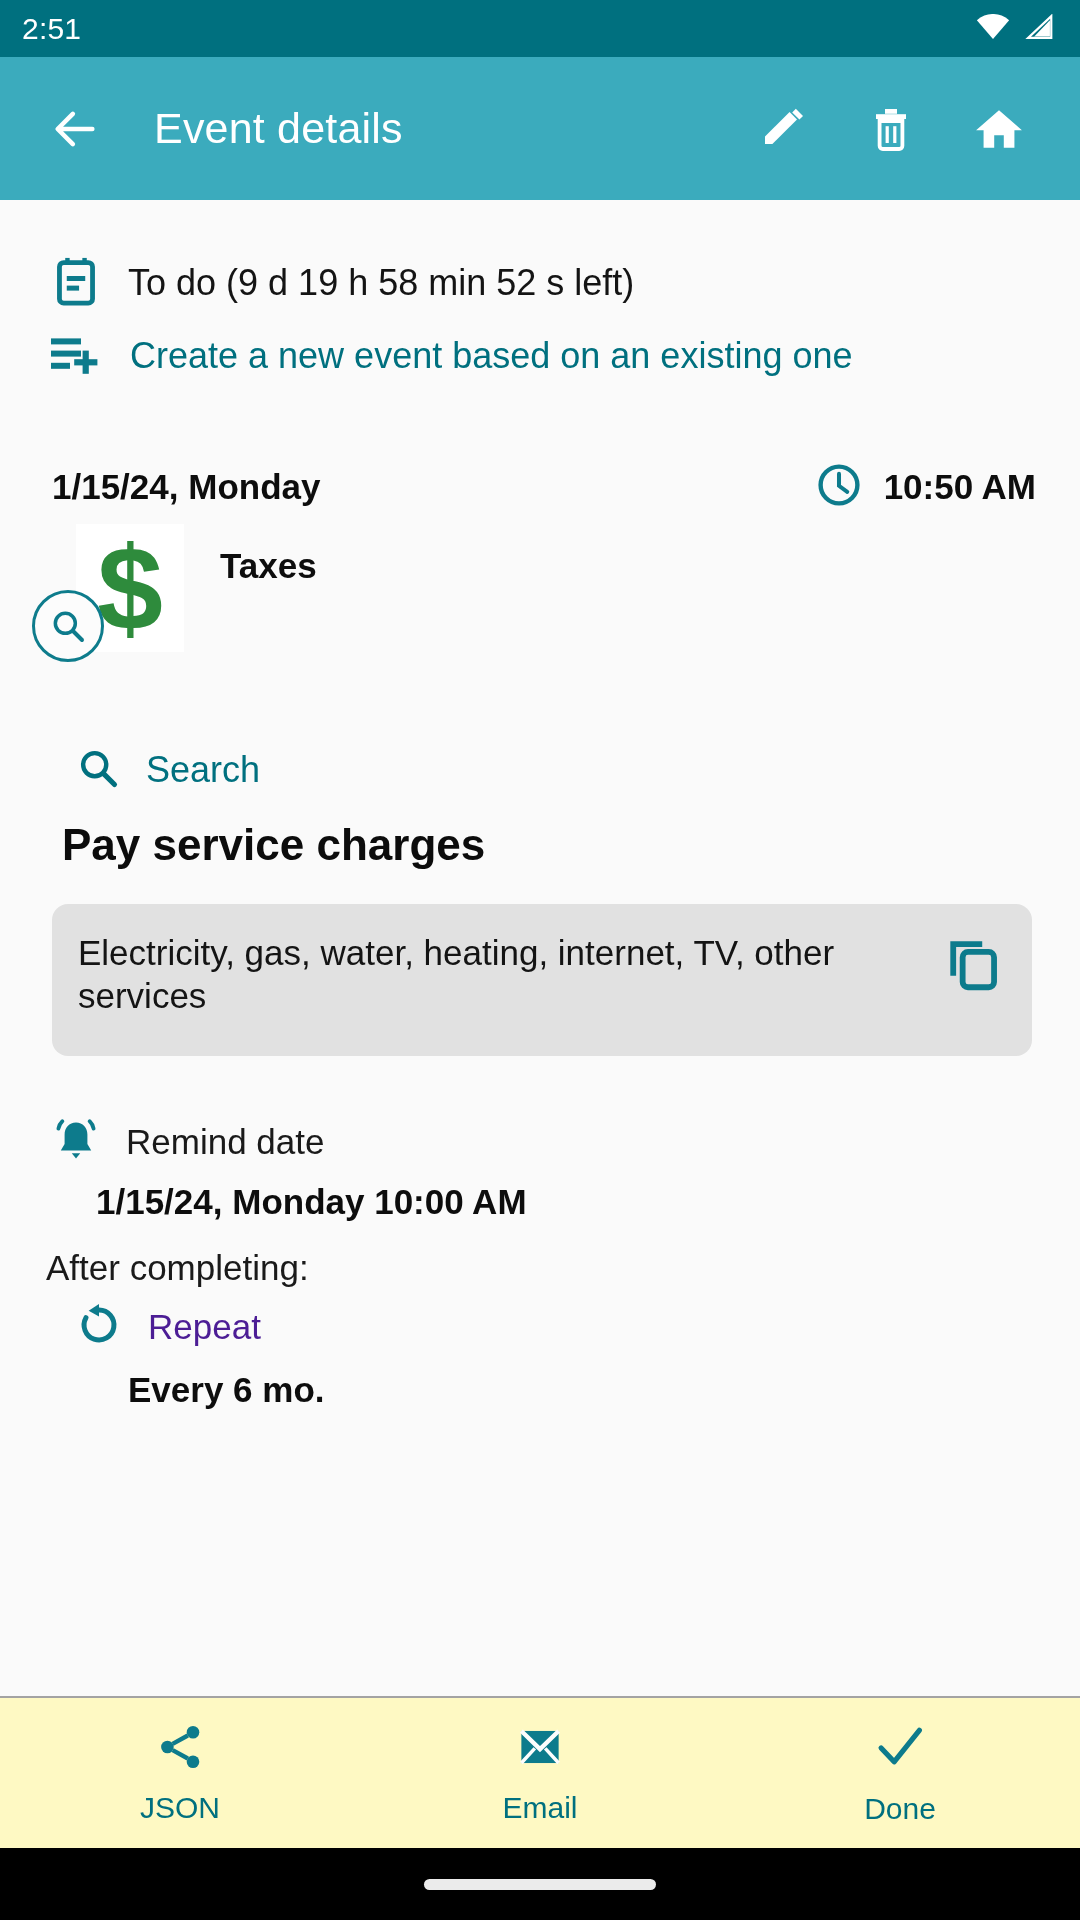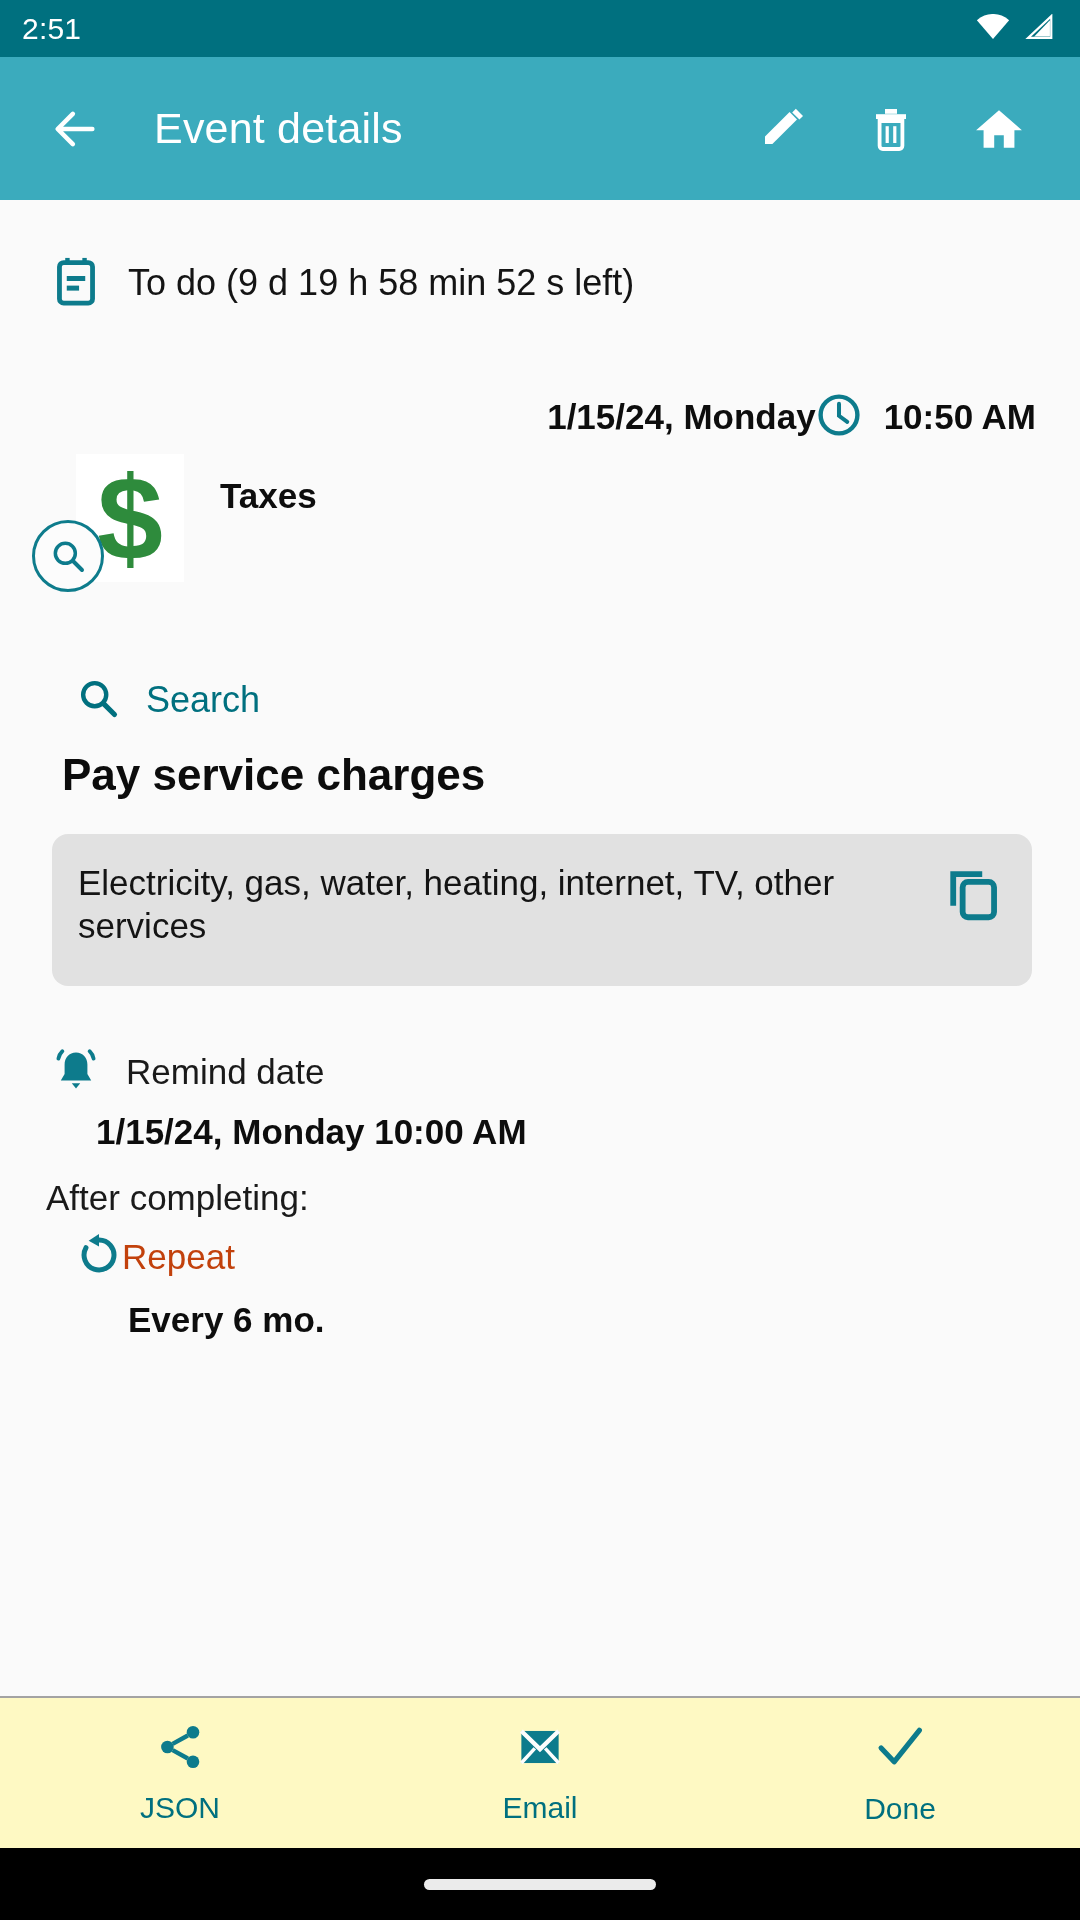--- a/index.html
+++ b/index.html
@@ -37,21 +37,21 @@
 
   .row { display:flex; align-items:center; }
 
   .todo-row { margin:56px 0 0 52px; }
   .todo-text { font-size:36px; color:#141414; margin-left:28px; }
 
   .create-row { margin:22px 0 0 48px; }
   .create-text { font-size:36px; color:#00707f; margin-left:28px; }
 
   .datetime-row {
-    margin:82px 44px 0 52px; display:flex; align-items:center; justify-content:flex-end;
+    margin:82px 44px 0 52px; display:flex; align-items:center; justify-content:space-between;
   }
   .date-text { font-size:35px; font-weight:bold; color:#0d0d0d; }
   .time-wrap { display:flex; align-items:center; gap:22px; }
   .time-text { font-size:35px; font-weight:bold; color:#0d0d0d; }
 
   .type-row { margin:12px 0 0 76px; display:flex; align-items:flex-start; position:relative; height:150px; }
   .type-image {
     width:108px; height:128px; background:#ffffff;
     display:flex; align-items:center; justify-content:center;
     position:relative;
@@ -79,21 +79,21 @@
   }
   .desc-text { flex:1; font-size:35px; line-height:1.22; color:#141414; padding-right:18px; }
   .copy-btn { flex:0 0 auto; width:64px; height:64px; display:flex; align-items:flex-start; justify-content:center; margin-top:4px; }
 
   .remind-row { margin:60px 0 0 52px; display:flex; align-items:center; }
   .remind-label { font-size:35px; color:#1a1a1a; margin-left:26px; }
   .remind-value { margin:14px 0 0 96px; font-size:35px; font-weight:bold; color:#0d0d0d; }
 
   .after-label { margin:26px 0 0 46px; font-size:35px; color:#1a1a1a; }
   .repeat-row { margin:14px 0 0 76px; display:flex; align-items:center; }
-  .repeat-label { font-size:35px; color:#c2410c; }
+  .repeat-label { font-size:35px; color:#4c1d95; margin-left:26px; }
   .repeat-value { margin:18px 0 0 128px; font-size:35px; font-weight:bold; color:#0d0d0d; }
 
   
   .bottom-bar {
     flex:0 0 152px; height:152px; background:#fef9c3;
     border-top:2px solid #a3a3a3;
     display:flex; align-items:center;
   }
   .bottom-item {
     flex:1; display:flex; flex-direction:column; align-items:center; justify-content:center; gap:14px;
@@ -166,20 +166,32 @@
           <rect x="6.4" y="1" width="2.3" height="3.4" fill="#0d7b8c"></rect>
           <rect x="15.3" y="1" width="2.3" height="3.4" fill="#0d7b8c"></rect>
           <rect x="3.4" y="3.4" width="17.2" height="21.1" rx="2.2" fill="none" stroke="#0d7b8c" stroke-width="2.5"></rect>
           <rect x="7.2" y="10.4" width="9.6" height="2.6" fill="#0d7b8c"></rect>
           <rect x="7.2" y="15.4" width="6.4" height="2.6" fill="#0d7b8c"></rect>
         </svg>
       </span>
       <span class="todo-text">To do (9 d 19 h 58 min 52 s left)</span>
     </div>
 
+    <div class="row create-row">
+      <span>
+        <svg width="54" height="44" viewBox="0 0 26 22">
+          <rect x="1" y="3.2" width="15" height="3" fill="#0d7b8c"></rect>
+          <rect x="1" y="9.3" width="15" height="3" fill="#0d7b8c"></rect>
+          <rect x="1" y="15.4" width="9.5" height="3" fill="#0d7b8c"></rect>
+          <rect x="16.8" y="9.3" width="3.1" height="11.6" fill="#0d7b8c"></rect>
+          <rect x="12.6" y="13.6" width="11.6" height="3.1" fill="#0d7b8c"></rect>
+        </svg>
+      </span>
+      <span class="create-text">Create a new event based on an existing one</span>
+    </div>
 
     <div class="datetime-row">
       <span class="date-text">1/15/24, Monday</span>
       <span class="time-wrap">
         <span>
           <svg width="46" height="46" viewBox="0 0 24 24">
             <circle cx="12" cy="12" r="9.6" fill="none" stroke="#0d7b8c" stroke-width="2.3"></circle>
             <path d="M12 6.2 V12.4 L16.3 15.6" fill="none" stroke="#0d7b8c" stroke-width="2.1" stroke-linecap="round"></path>
           </svg>
         </span>

